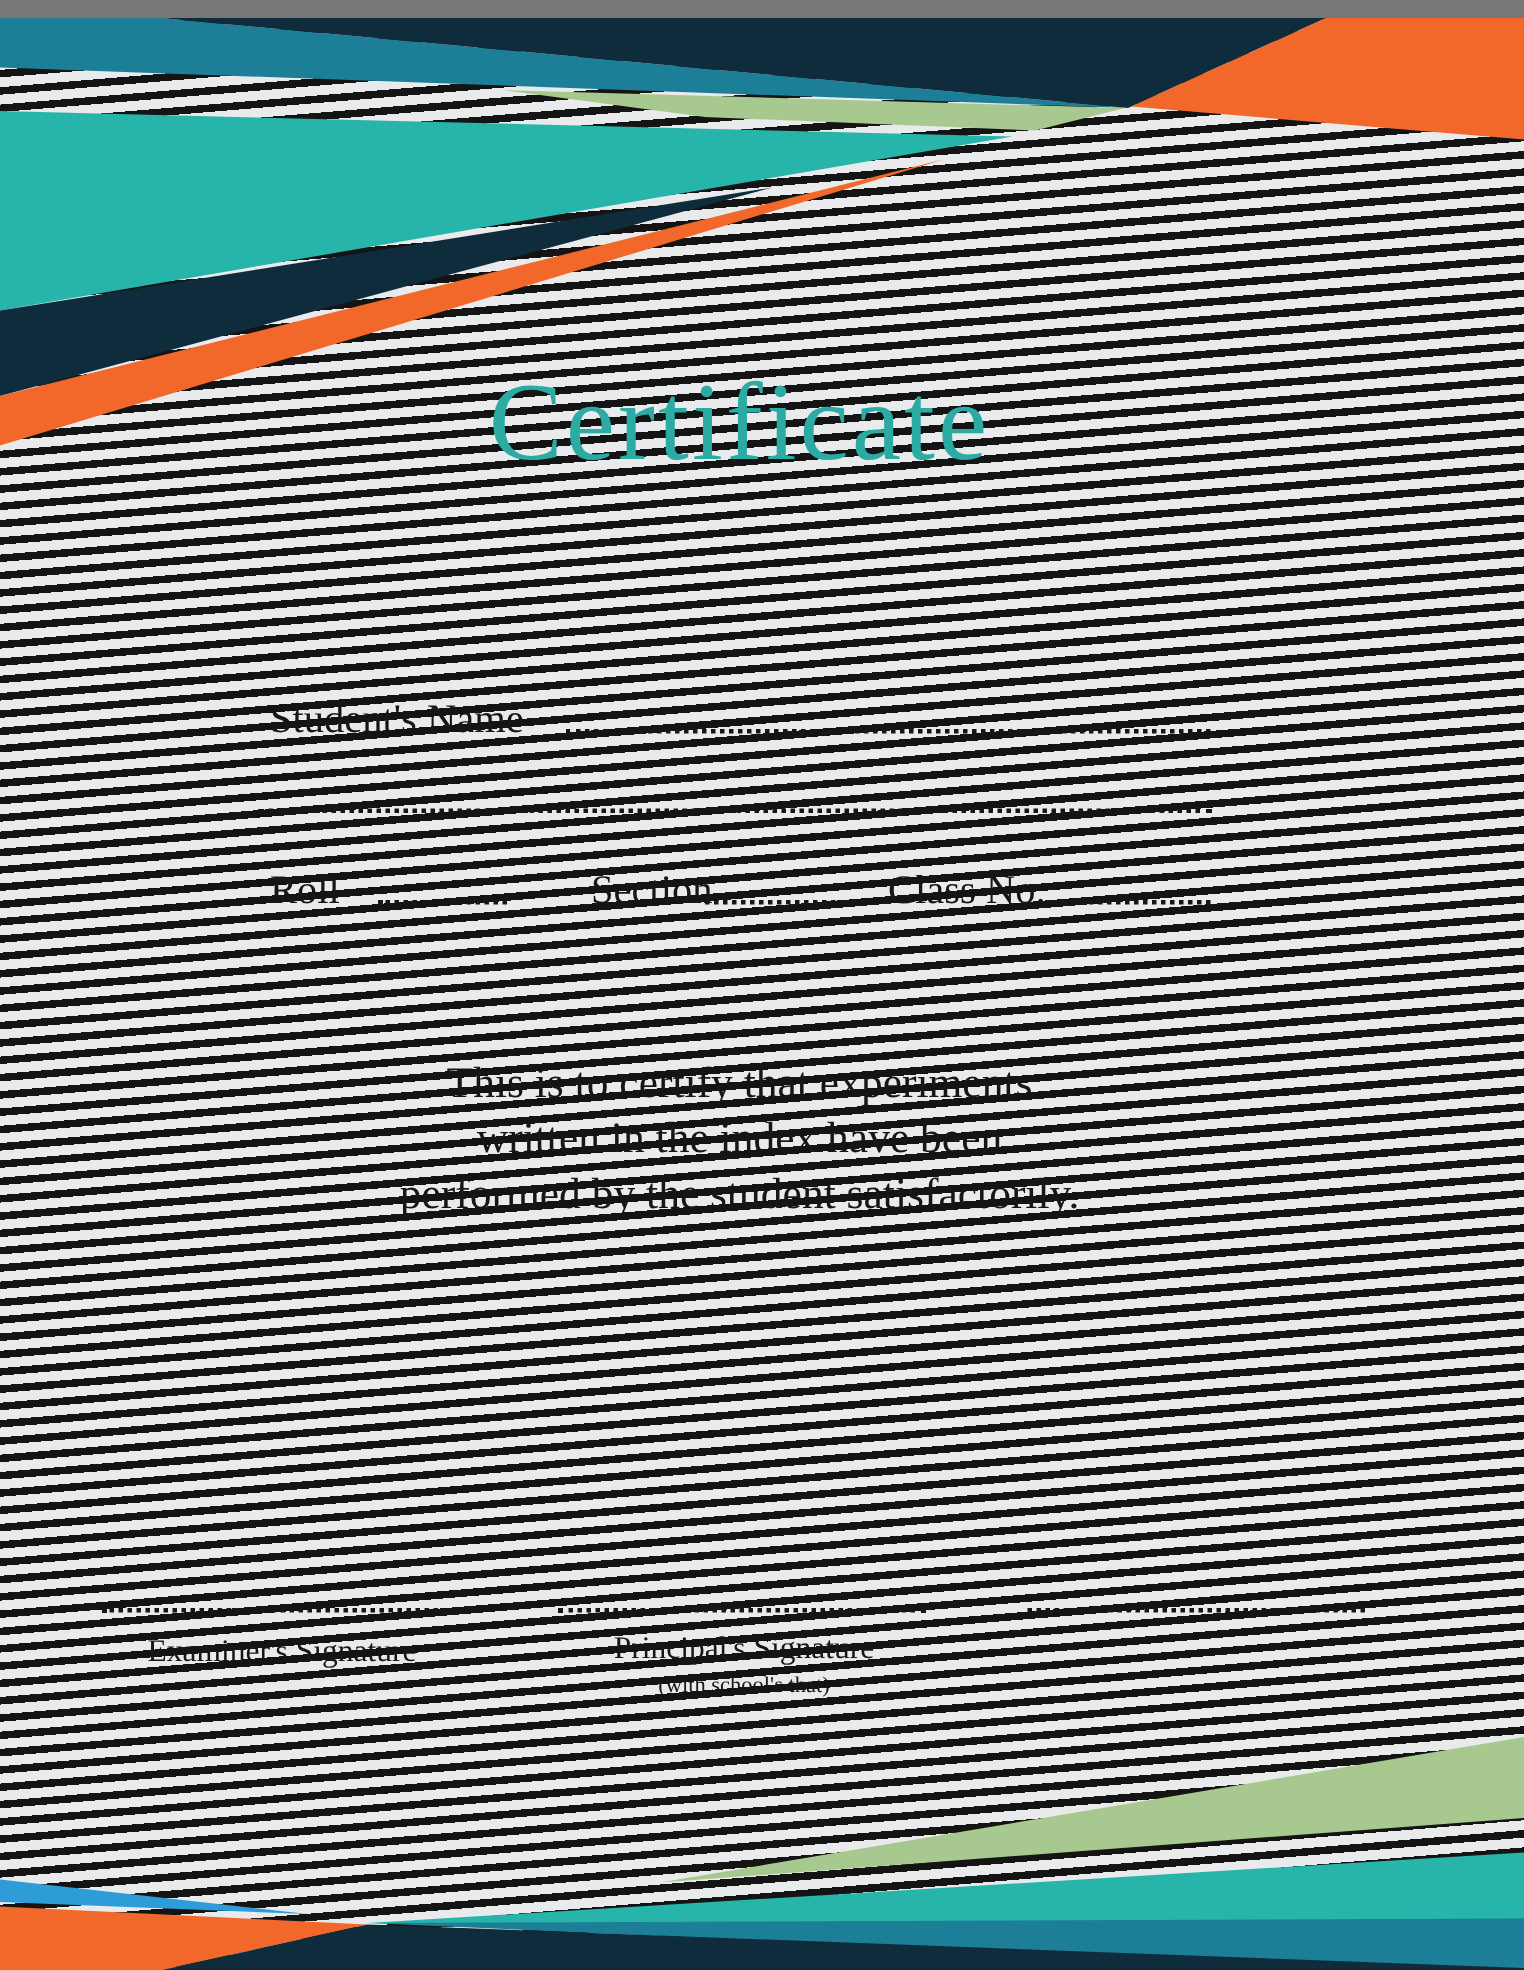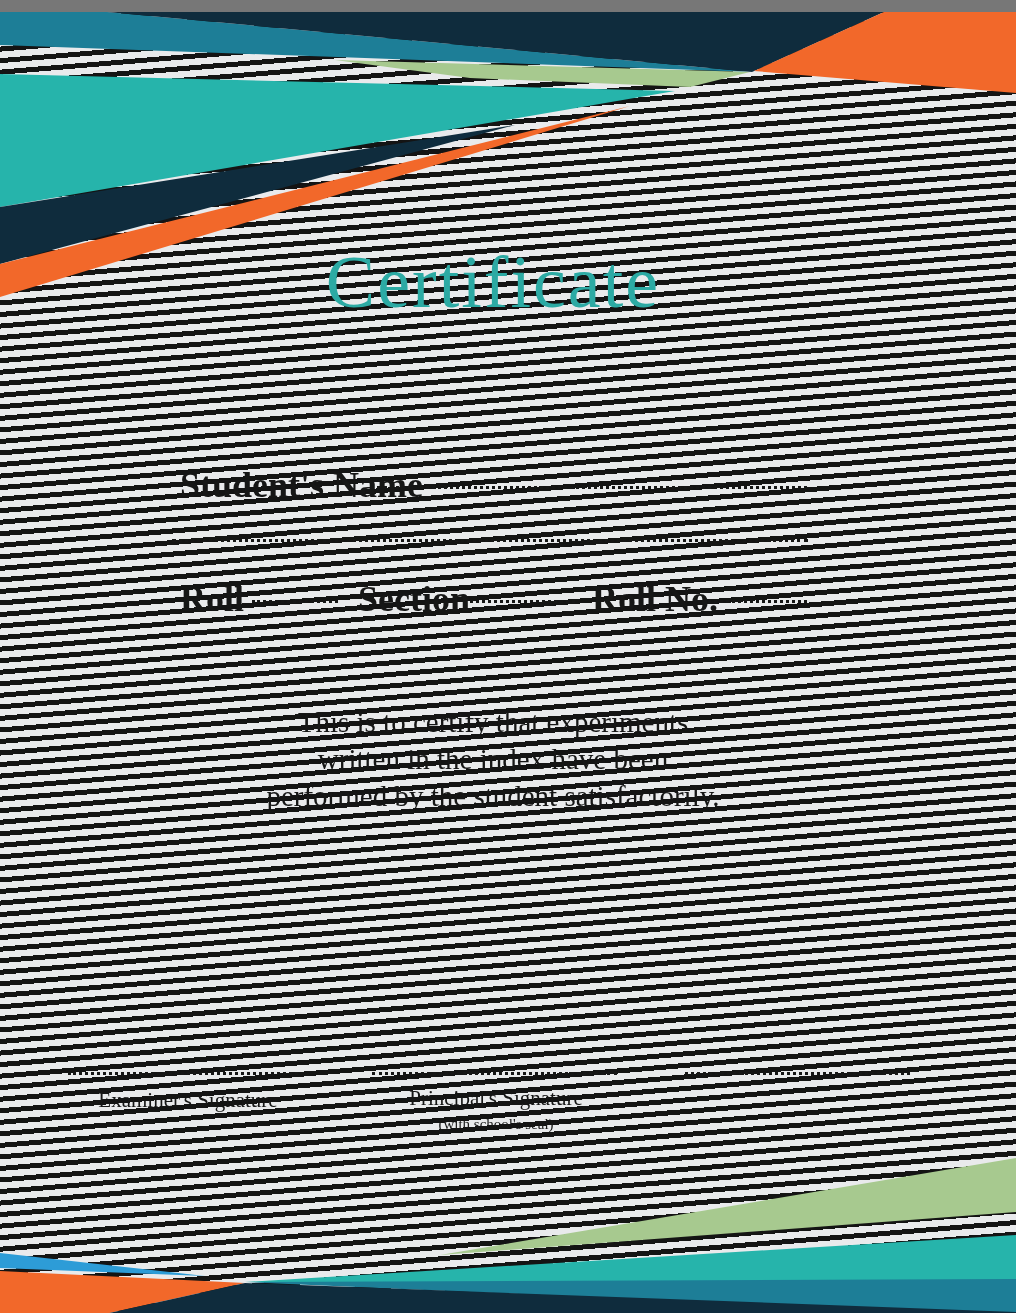--- a/index.html
+++ b/index.html
@@ -16,21 +16,21 @@
   .decor{position:absolute;left:0;top:0;width:1016px;height:1313px;display:block;}
   .content{position:absolute;left:0;top:0;width:1016px;height:1313px;}
   .title{
     position:absolute;left:0;top:228px;width:986px;margin:0;
     text-align:center;font-weight:normal;
     font-size:74px;letter-spacing:2px;
     color:var(--title_teal,#2caaa4);
   }
   .label{
     position:absolute;white-space:nowrap;
-    font-size:36px;color:var(--ink,#161616);font-weight:bold;
+    font-size:27px;color:var(--ink,#161616);
   }
   .dots{
     position:absolute;height:0;
     border-bottom:3px dotted var(--ink,#161616);
   }
   .para{
     position:absolute;left:-15px;top:692px;width:1016px;
     text-align:center;font-size:29px;line-height:37px;
     color:var(--ink,#161616);
   }
@@ -70,33 +70,33 @@
 
     <h1 class="title">Certificate</h1>
 
     <span class="label" style="left:180px;top:452px">Student's Name</span>
     <div class="dots" style="left:377px;top:474px;width:430px"></div>
 
     <div class="dots" style="left:172px;top:527px;width:636px"></div>
 
     <span class="label" style="left:180px;top:566px">Roll</span>
     <div class="dots" style="left:252px;top:588px;width:86px"></div>
-    <span class="label" style="left:358px;top:566px">Section</span>
+    <span class="label" style="left:394px;top:566px">Section</span>
     <div class="dots" style="left:470px;top:588px;width:105px"></div>
-    <span class="label" style="left:592px;top:566px">Roll No.</span>
+    <span class="label" style="left:592px;top:566px">Class No.</span>
     <div class="dots" style="left:697px;top:588px;width:110px"></div>
 
     <div class="para">
       <div>This is to certify that experiments</div>
       <div>written in the index have been</div>
       <div>performed by the student satisfactorily.</div>
     </div>
 
     <div class="dots" style="left:68px;top:1060px;width:230px"></div>
     <div class="dots" style="left:372px;top:1060px;width:245px"></div>
     <div class="dots" style="left:685px;top:1060px;width:225px"></div>
 
     <div class="sig-label" style="left:58px;top:1076px">Examiner's Signature</div>
     <div class="sig-label" style="left:366px;top:1074px">Principal's Signature</div>
-    <div class="sig-note" style="left:366px;top:1104px">(with school's seal)</div>
+    <div class="sig-note" style="left:366px;top:1104px">(with school's that)</div>
 
   </div>
 </div>
 
 </body></html>

